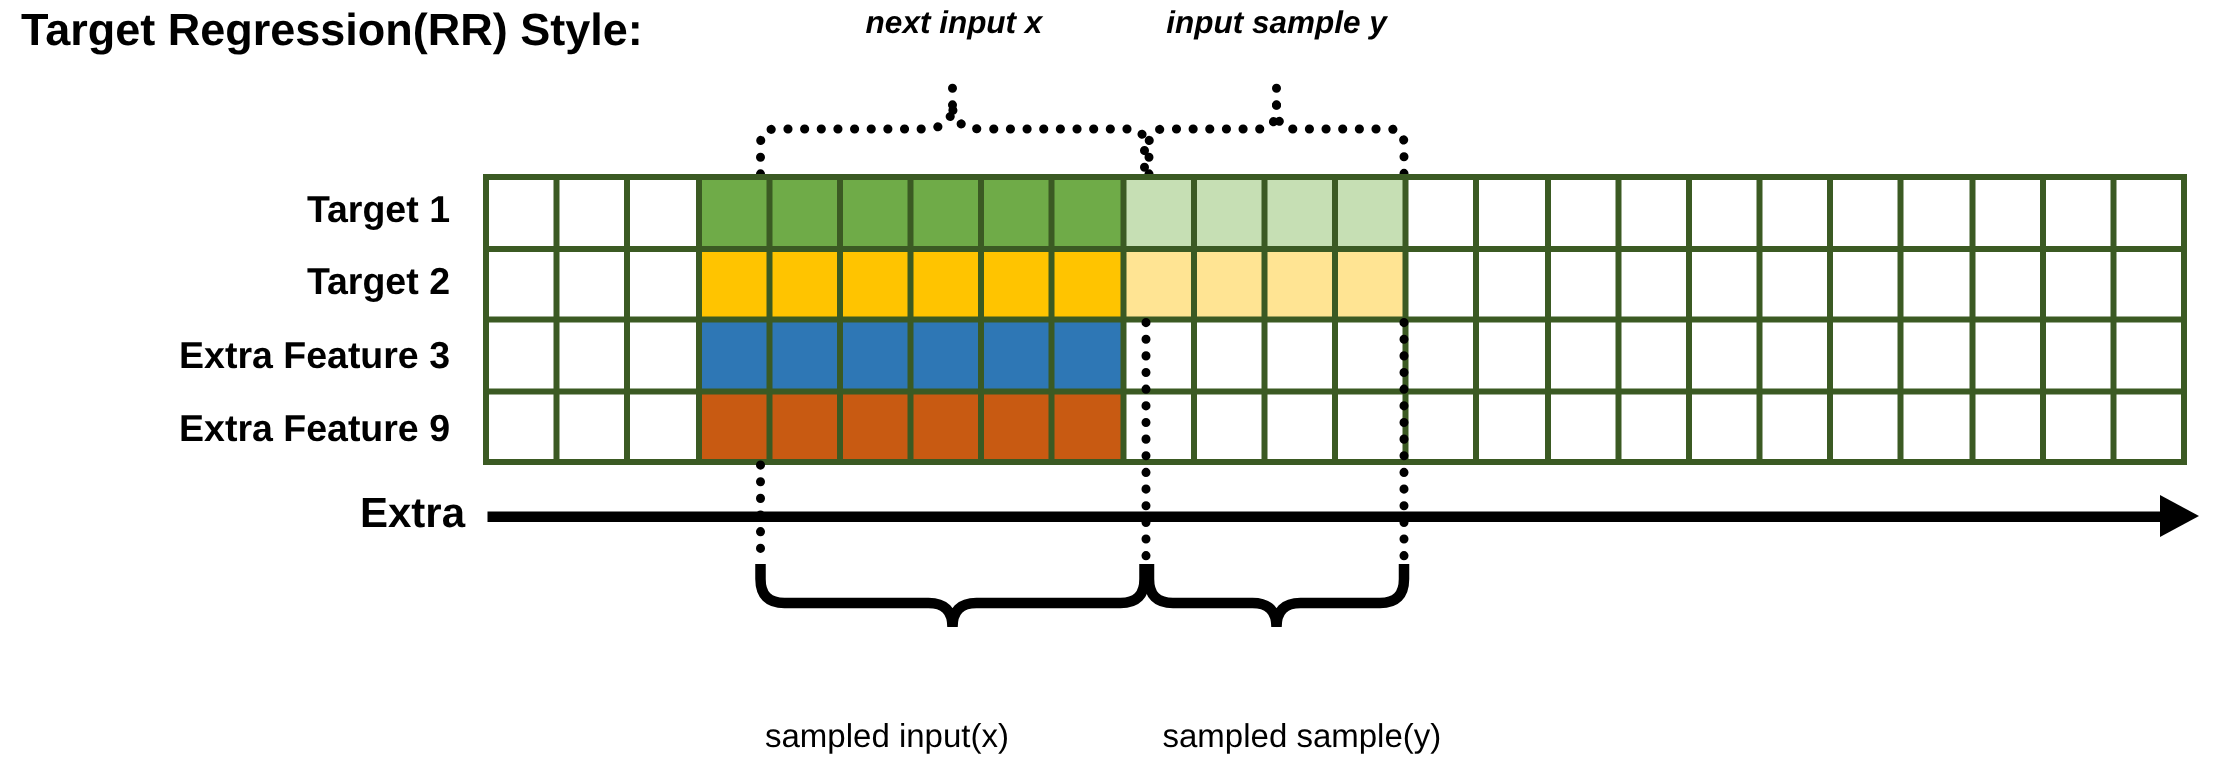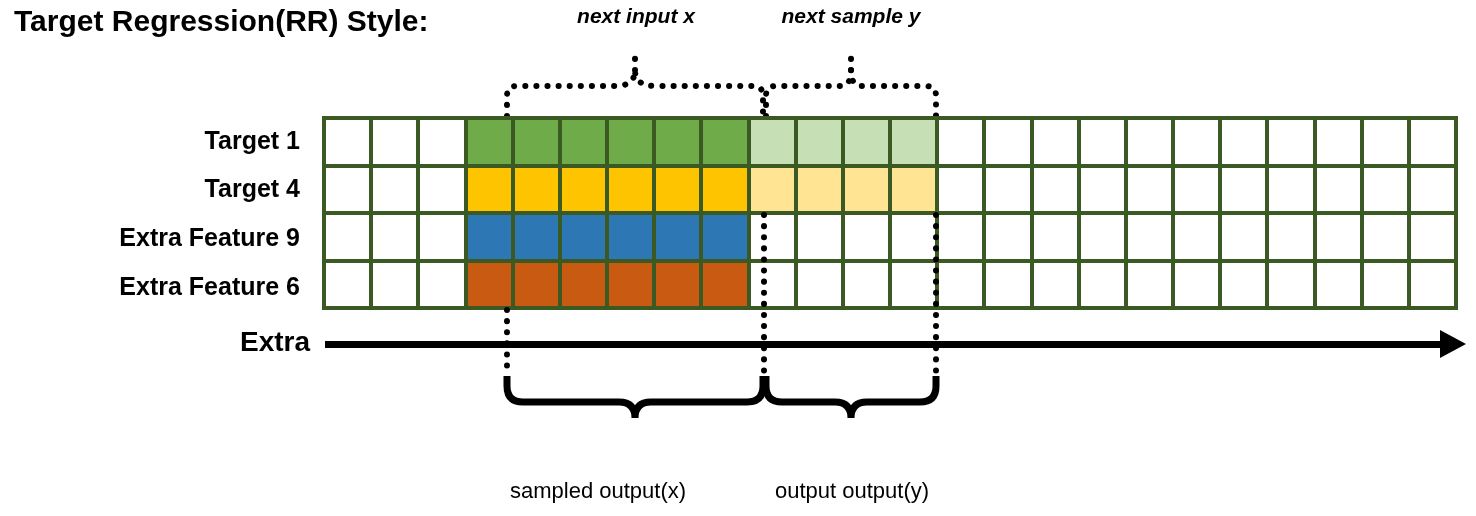--- a/index.html
+++ b/index.html
@@ -39,37 +39,37 @@
   #bot-y{left:775px;top:423px;}
 
   svg{overflow:visible;}
 </style>
 </head>
 <body>
 
 <div class="abs" id="title">Target Regression(RR) Style:</div>
 
 <div class="abs topcap" id="cap-x">next input x</div>
-<div class="abs topcap" id="cap-y">next sample y</div>
+<div class="abs topcap" id="cap-y">input sample y</div>
 
 <svg class="abs" style="left:0px;top:0px;width:1476px;height:120px;" viewBox="0 0 1476 120">
 
   <path d="M 507,116 L 507,96 Q 507,86 517,86 L 615,86 Q 635,86 635,70 Q 635,86 655,86 L 753,86 Q 763,86 763,96 L 763,116" fill="none" stroke="#000" stroke-width="6" stroke-linecap="round" stroke-dasharray="0.1 11"></path>
 
   <path d="M 635,70 L 635,56" fill="none" stroke="#000" stroke-width="6" stroke-linecap="round" stroke-dasharray="0.1 11"></path>
 
   <path d="M 766,116 L 766,96 Q 766,86 776,86 L 841,86 Q 851,86 851,70 Q 851,86 861,86 L 926,86 Q 936,86 936,96 L 936,116" fill="none" stroke="#000" stroke-width="6" stroke-linecap="round" stroke-dasharray="0.1 11"></path>
   <path d="M 851,70 L 851,56" fill="none" stroke="#000" stroke-width="6" stroke-linecap="round" stroke-dasharray="0.1 11"></path>
 </svg>
 
 <div class="abs" id="labels">
   <div class="rowlabel" style="top:0px;">Target 1</div>
-  <div class="rowlabel" style="top:48px;">Target 4</div>
-  <div class="rowlabel" style="top:97px;">Extra Feature 9</div>
-  <div class="rowlabel" style="top:146px;">Extra Feature 6</div>
+  <div class="rowlabel" style="top:48px;">Target 2</div>
+  <div class="rowlabel" style="top:97px;">Extra Feature 3</div>
+  <div class="rowlabel" style="top:146px;">Extra Feature 9</div>
 </div>
 
 <div class="abs" id="grid" style="background: rgb(59, 90, 35);">
     <div class="cell" style="background: rgb(255, 255, 255);"></div>
     <div class="cell" style="background: rgb(255, 255, 255);"></div>
     <div class="cell" style="background: rgb(255, 255, 255);"></div>
     <div class="cell" style="background: rgb(111, 171, 72);"></div>
     <div class="cell" style="background: rgb(111, 171, 72);"></div>
     <div class="cell" style="background: rgb(111, 171, 72);"></div>
     <div class="cell" style="background: rgb(111, 171, 72);"></div>
@@ -178,21 +178,21 @@
 <div class="abs" id="timearrow"></div>
 
 <svg class="abs" style="left:0px;top:360px;width:1476px;height:70px;" viewBox="0 0 1476 70">
 
   <path d="M 507,16 L 507,26 Q 507,42 523,42 L 619,42 Q 635,42 635,58 Q 635,42 651,42 L 747,42 Q 763,42 763,26 L 763,16" fill="none" stroke="#000" stroke-width="7" stroke-linecap="butt"></path>
 
   <path d="M 766,16 L 766,26 Q 766,42 782,42 L 835,42 Q 851,42 851,58 Q 851,42 867,42 L 920,42 Q 936,42 936,26 L 936,16" fill="none" stroke="#000" stroke-width="7" stroke-linecap="butt"></path>
 </svg>
 
 <div class="abs botcap" id="bot-x">
-  <div>sampled output(x)</div>
+  <div>sampled input(x)</div>
   
   
 </div>
 <div class="abs botcap" id="bot-y">
-  <div>output output(y)</div>
+  <div>sampled sample(y)</div>
   
   
 </div>
 
 </body></html>

